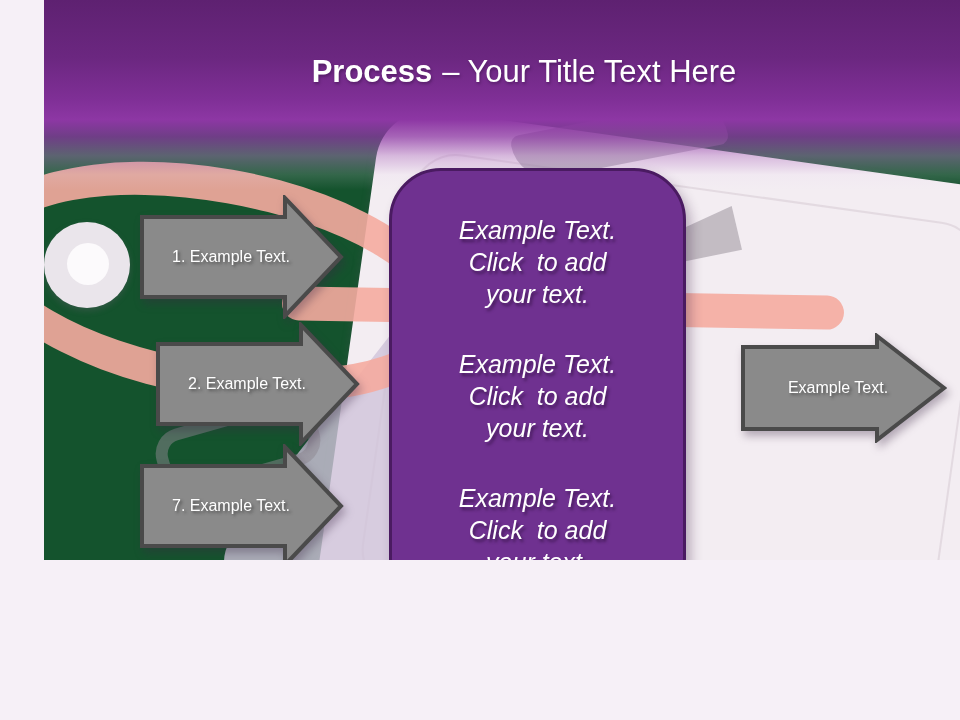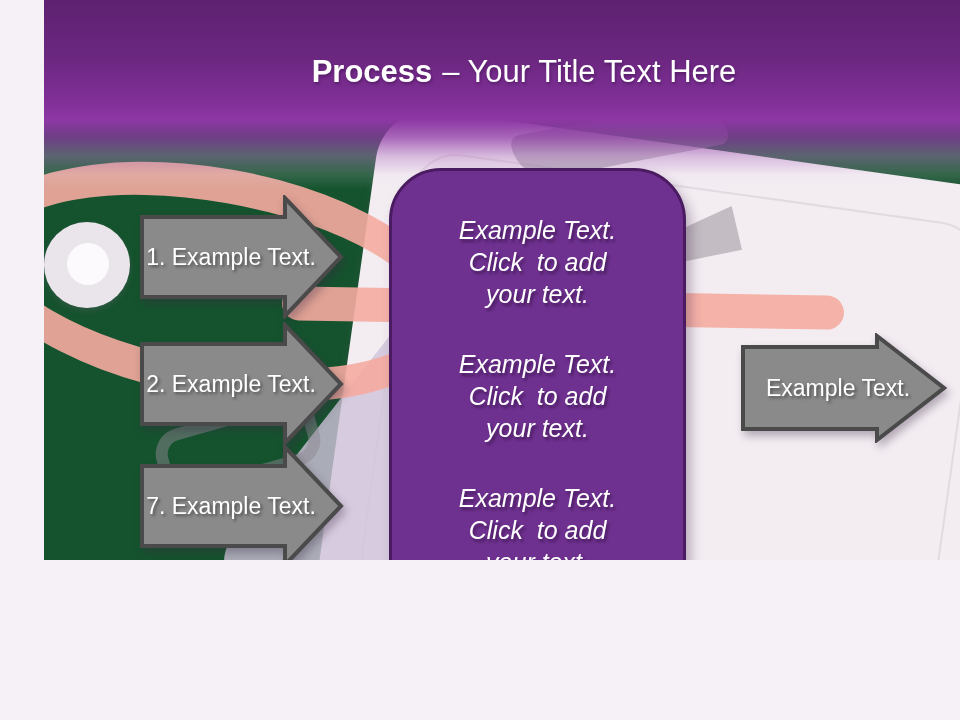--- a/index.html
+++ b/index.html
@@ -40,26 +40,26 @@
   .title{position:absolute;left:0;top:52px;width:960px;text-align:center;color:#fff;
     font-size:31px;line-height:40px;text-shadow:1px 2px 3px rgba(30,5,40,.35);}
   .title .t-bold{font-weight:700;}
   .title .t-reg{font-weight:400;margin-left:.32em;}
 
   
   .step-arrow{position:absolute;width:204px;height:124px;
     filter:drop-shadow(3px 5px 4px rgba(60,40,70,.35));}
   .step-arrow svg,.out-arrow svg{position:absolute;inset:0;}
   .arrow-label{position:absolute;inset:0;display:flex;align-items:center;justify-content:center;
-    padding-right:22px;color:#fff;font-size:23px;text-shadow:2px 2px 3px rgba(35,35,35,.55);}
+    padding-right:22px;color:#fff;font-size:16px;text-shadow:2px 2px 3px rgba(35,35,35,.55);}
   .out-arrow{position:absolute;left:697px;top:333px;width:206px;height:110px;
     filter:drop-shadow(3px 5px 4px rgba(60,40,70,.35));}
   .out-arrow .arrow-label{padding-right:12px;}
   .arrow-1{left:96px;top:195px;}
-  .arrow-2{left:96px;top:322px;}
+  .arrow-2{left:112px;top:322px;}
   .arrow-3{left:96px;top:444px;}
 
   
   .center-panel{position:absolute;left:345px;top:168px;width:297px;height:442px;
     background:#6f3190;border:3px solid #4a1b61;border-radius:52px;box-sizing:border-box;
     box-shadow:5px 7px 12px rgba(50,20,60,.3);padding-top:43px;}
   .panel-block{white-space:pre-wrap;text-align:center;color:#fff;font-style:italic;
     font-size:25px;line-height:32px;margin:0 0 38px 0;
     text-shadow:2px 3px 3px rgba(30,5,40,.5);}
 </style>

